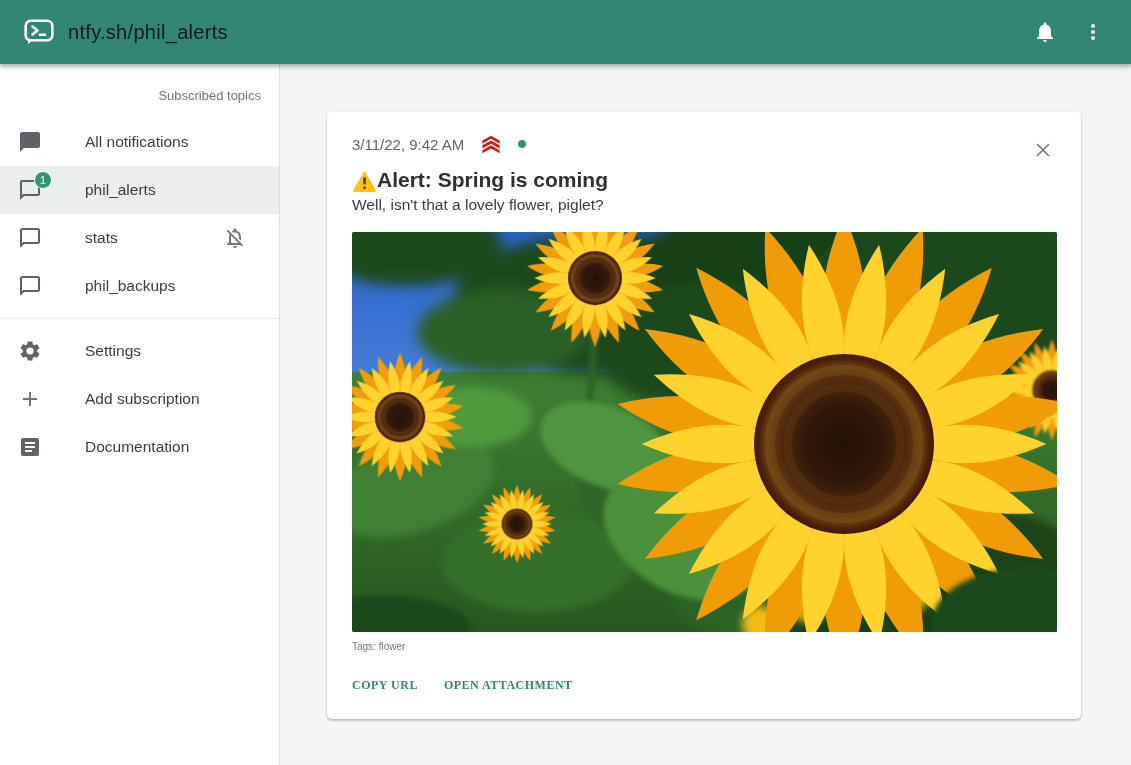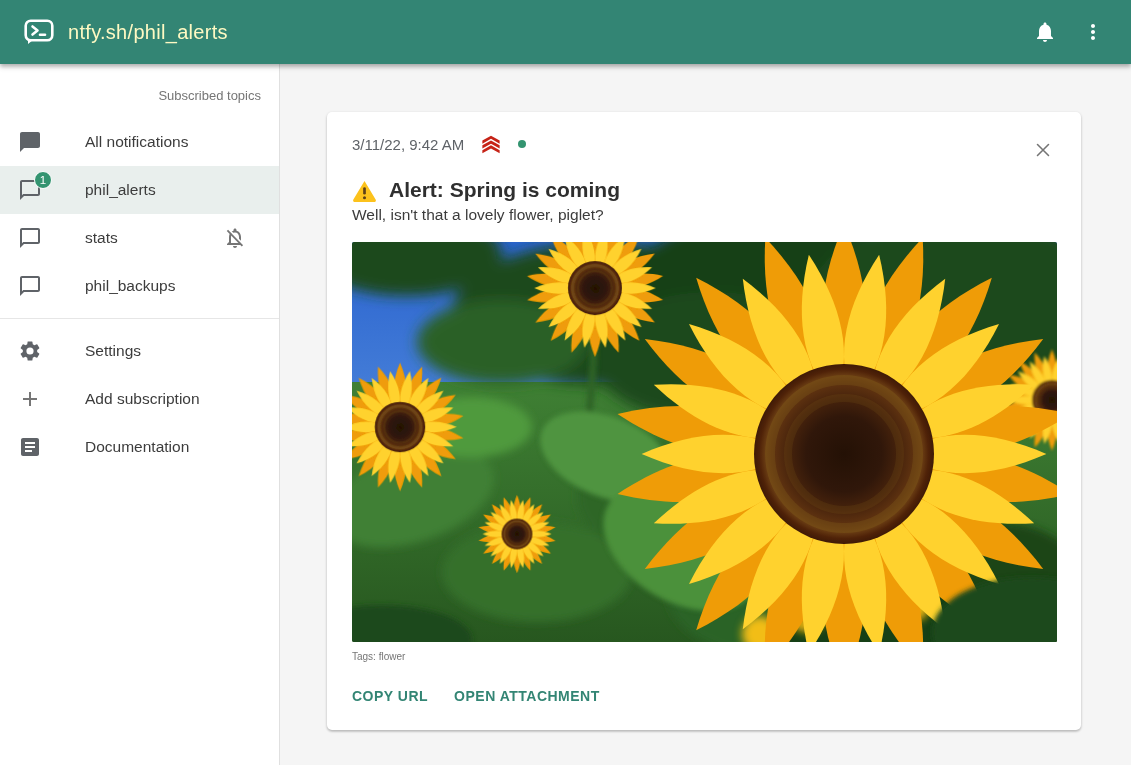--- a/index.html
+++ b/index.html
@@ -2,21 +2,21 @@
 <html><head>
 <meta charset="utf-8">
 <style>
   * { margin:0; padding:0; box-sizing:border-box; }
   html,body { width:1131px; height:765px; overflow:hidden; }
   body { font-family:"Liberation Sans", sans-serif; background:#f5f5f5; color:#3c3c3c; }
 
   
   .appbar {
     position:fixed; top:0; left:0; width:1131px; height:64px;
-    background:#338574; color:#fef9c3; display:flex; align-items:center;
+    background:#338574; color:#0f172a; display:flex; align-items:center;
     padding:0 14px 0 24px; box-shadow:0 2px 4px rgba(0,0,0,.24), 0 4px 5px rgba(0,0,0,.12);
     z-index:20;
   }
   .appbar-logo { width:30px; height:26px; display:flex; align-items:center; }
   .appbar-title { font-size:20px; font-weight:500; margin-left:14px; letter-spacing:.3px; }
   .appbar-spacer { flex:1; }
   .appbar-btn { width:48px; height:48px; border-radius:50%; display:flex; align-items:center; justify-content:center; cursor:pointer; }
 
   
   .layout { display:flex; height:765px; padding-top:64px; }
@@ -48,29 +48,29 @@
     box-shadow:0 1px 3px rgba(0,0,0,.2), 0 2px 2px rgba(0,0,0,.1);
     padding:22px 24px 14px 25px; position:relative;
   }
   .card-headline { display:flex; align-items:center; gap:14px; color:#5f6368; font-size:15px; height:20px; }
   .priority-icon { width:22px; height:19px; margin-left:2px; }
   .unread-dot { width:8px; height:8px; border-radius:50%; background:#339470; margin-left:2px; }
   .close-btn {
     position:absolute; top:24px; right:24px; width:28px; height:28px;
     display:flex; align-items:center; justify-content:center; cursor:pointer; color:#757575;
   }
-  .note-title { margin-top:22px; display:flex; align-items:center; gap:12px; font-size:21px; color:#2f2f2f; height:28px; }
+  .note-title { margin-top:12px; display:flex; align-items:center; gap:0; font-size:21px; color:#2f2f2f; height:28px; }
   .warning-icon { width:25px; height:23px; flex-shrink:0; }
   .note-body { font-size:15.5px; color:#3c3c3c; height:22px; display:flex; align-items:center; }
   .note-image { margin-top:16px; width:705px; height:400px; display:block; border-radius:2px; cursor:pointer; }
   .note-tags { margin-top:9px; font-size:10px; color:#757575; }
   .note-actions { margin-top:18px; display:flex; gap:26px; padding-bottom:4px; }
   .action-btn {
-    color:#338574; font-weight:bold; font-size:14px; letter-spacing:.5px;
-    cursor:pointer; padding:8px 0; user-select:none;
+    color:#338574; font-weight:bold; font-size:12px; letter-spacing:.5px;
+    cursor:pointer; padding:8px 0; user-select:none;font-family:Liberation Serif, serif;
   }
 </style>
 </head>
 <body>
 
 <header class="appbar">
   <span class="appbar-logo">
     <svg viewBox="0 0 30 26" width="30" height="26">
       <rect x="1.7" y="1.7" width="26.6" height="19.6" rx="5" fill="none" stroke="#fff" stroke-width="2.6"></rect>
       <path d="M4 21 L4 25 L9 21" fill="#fff"></path>

